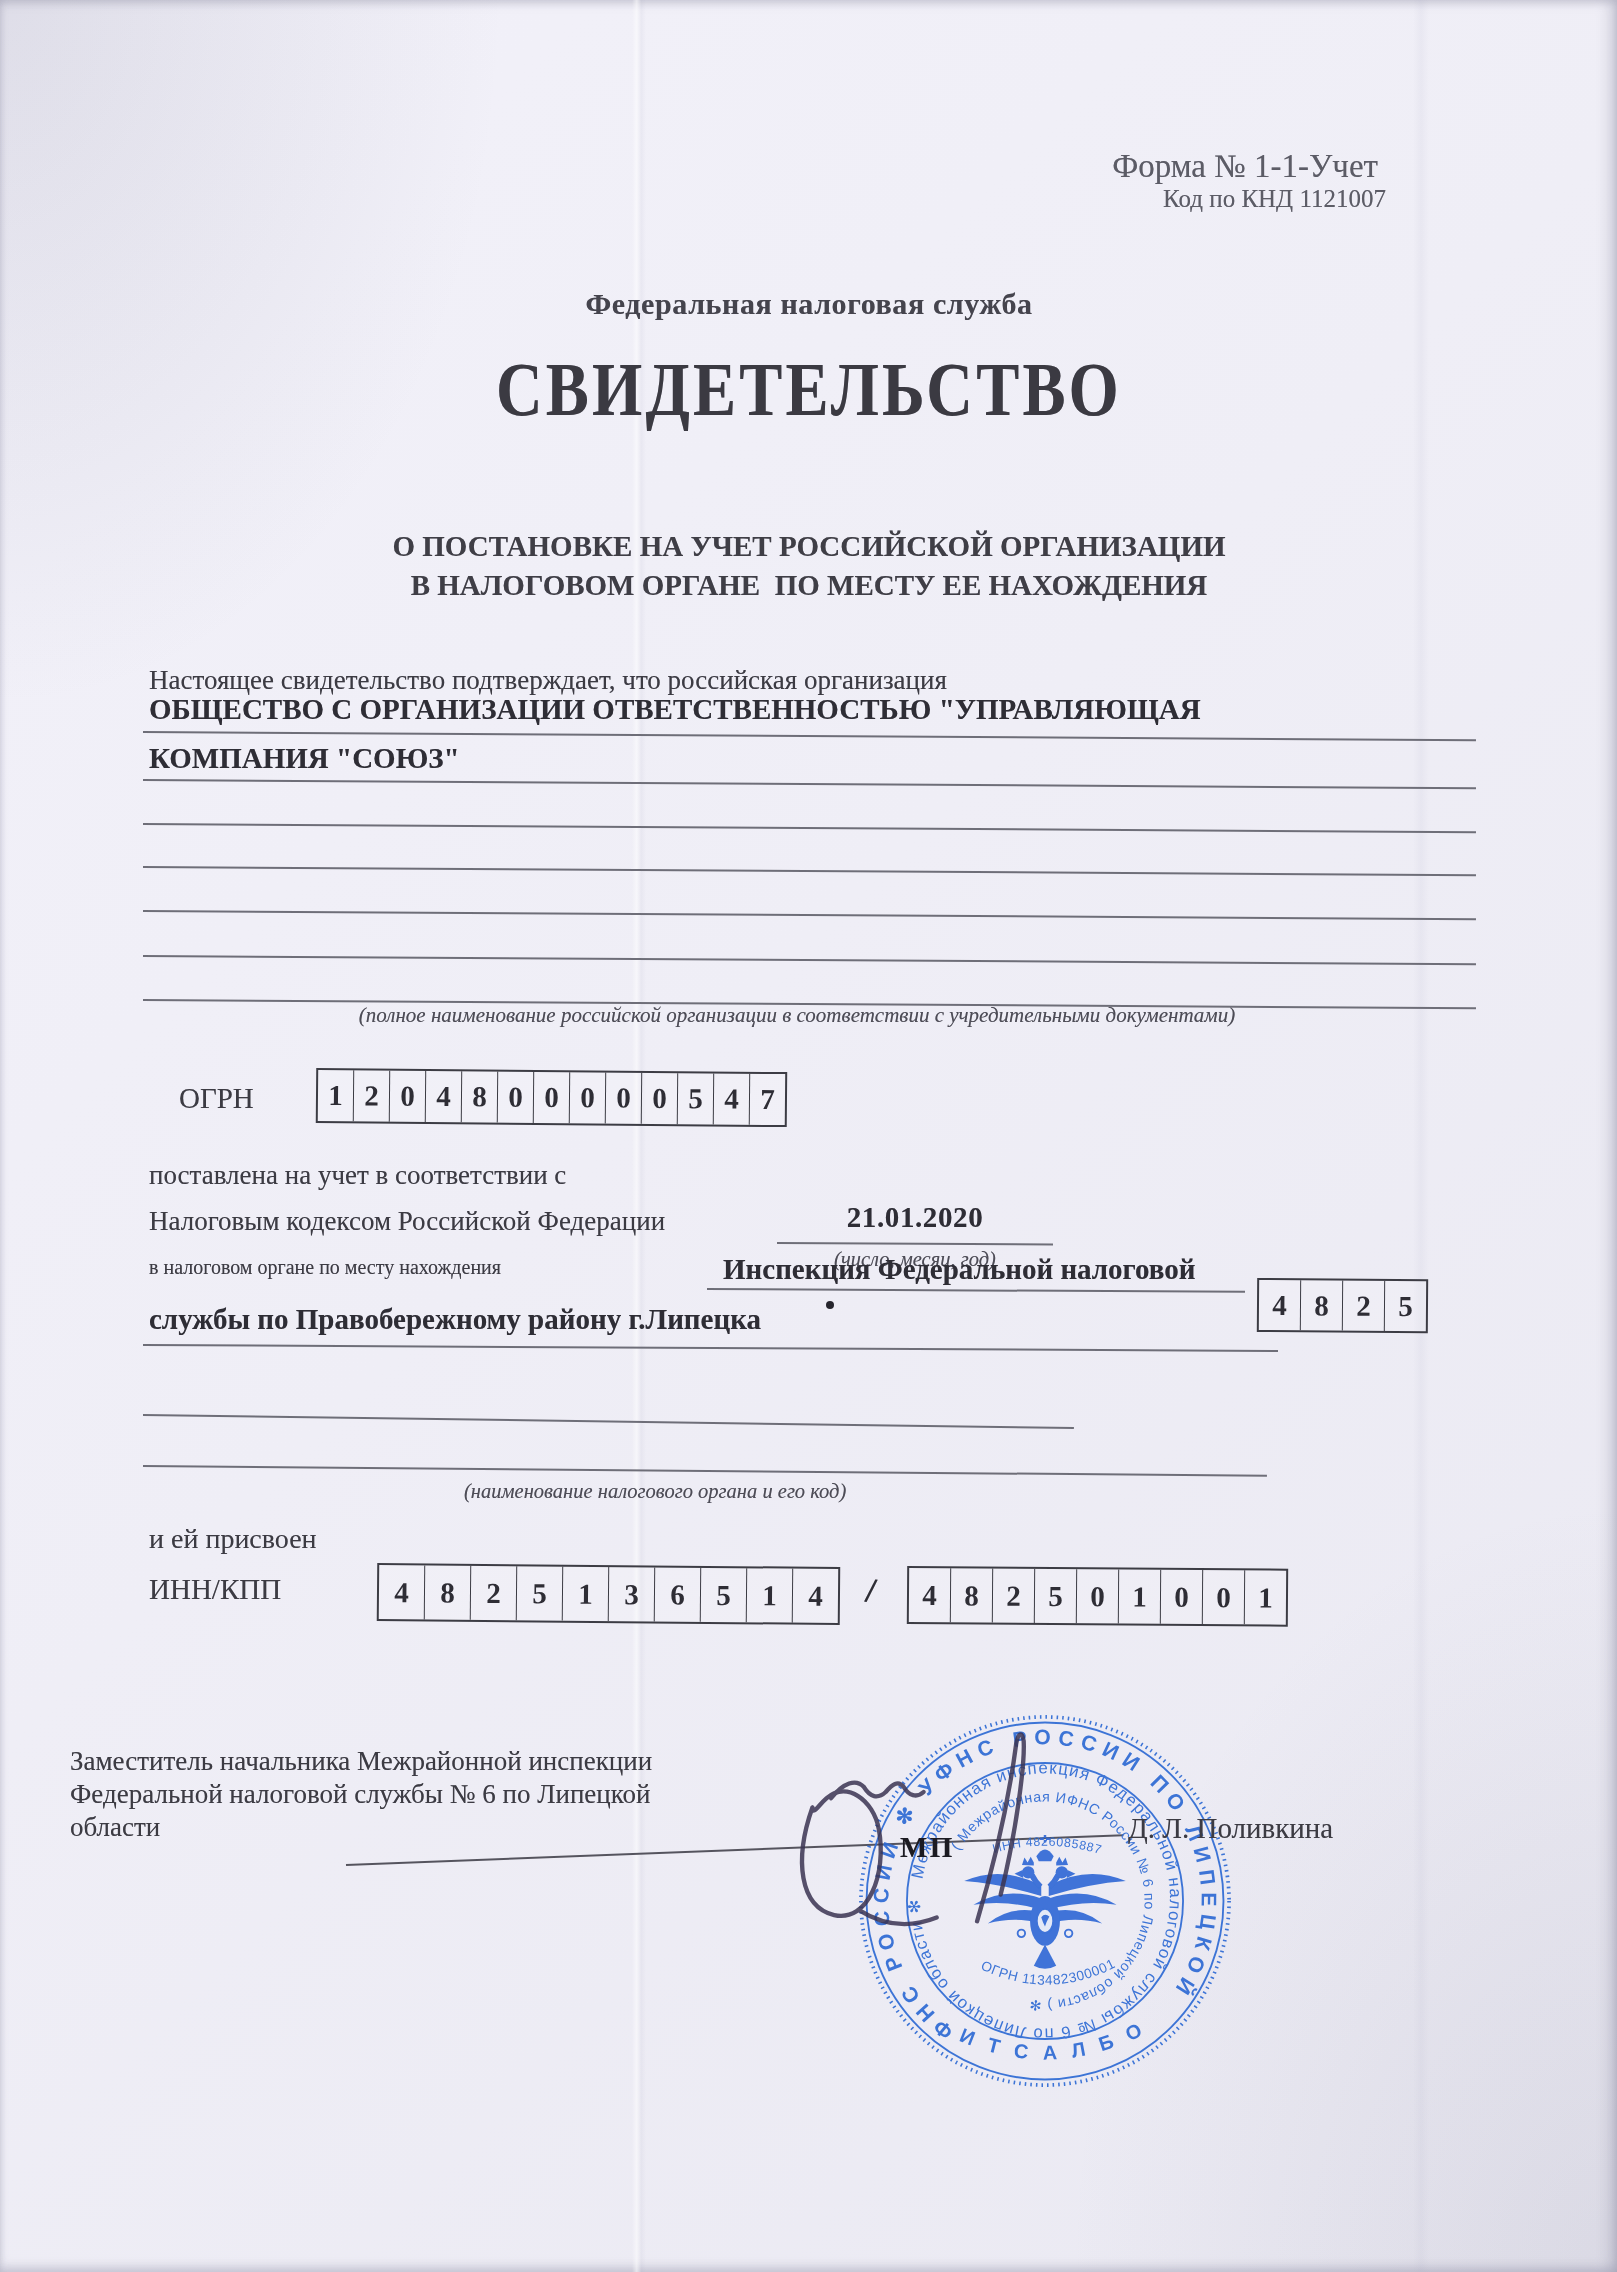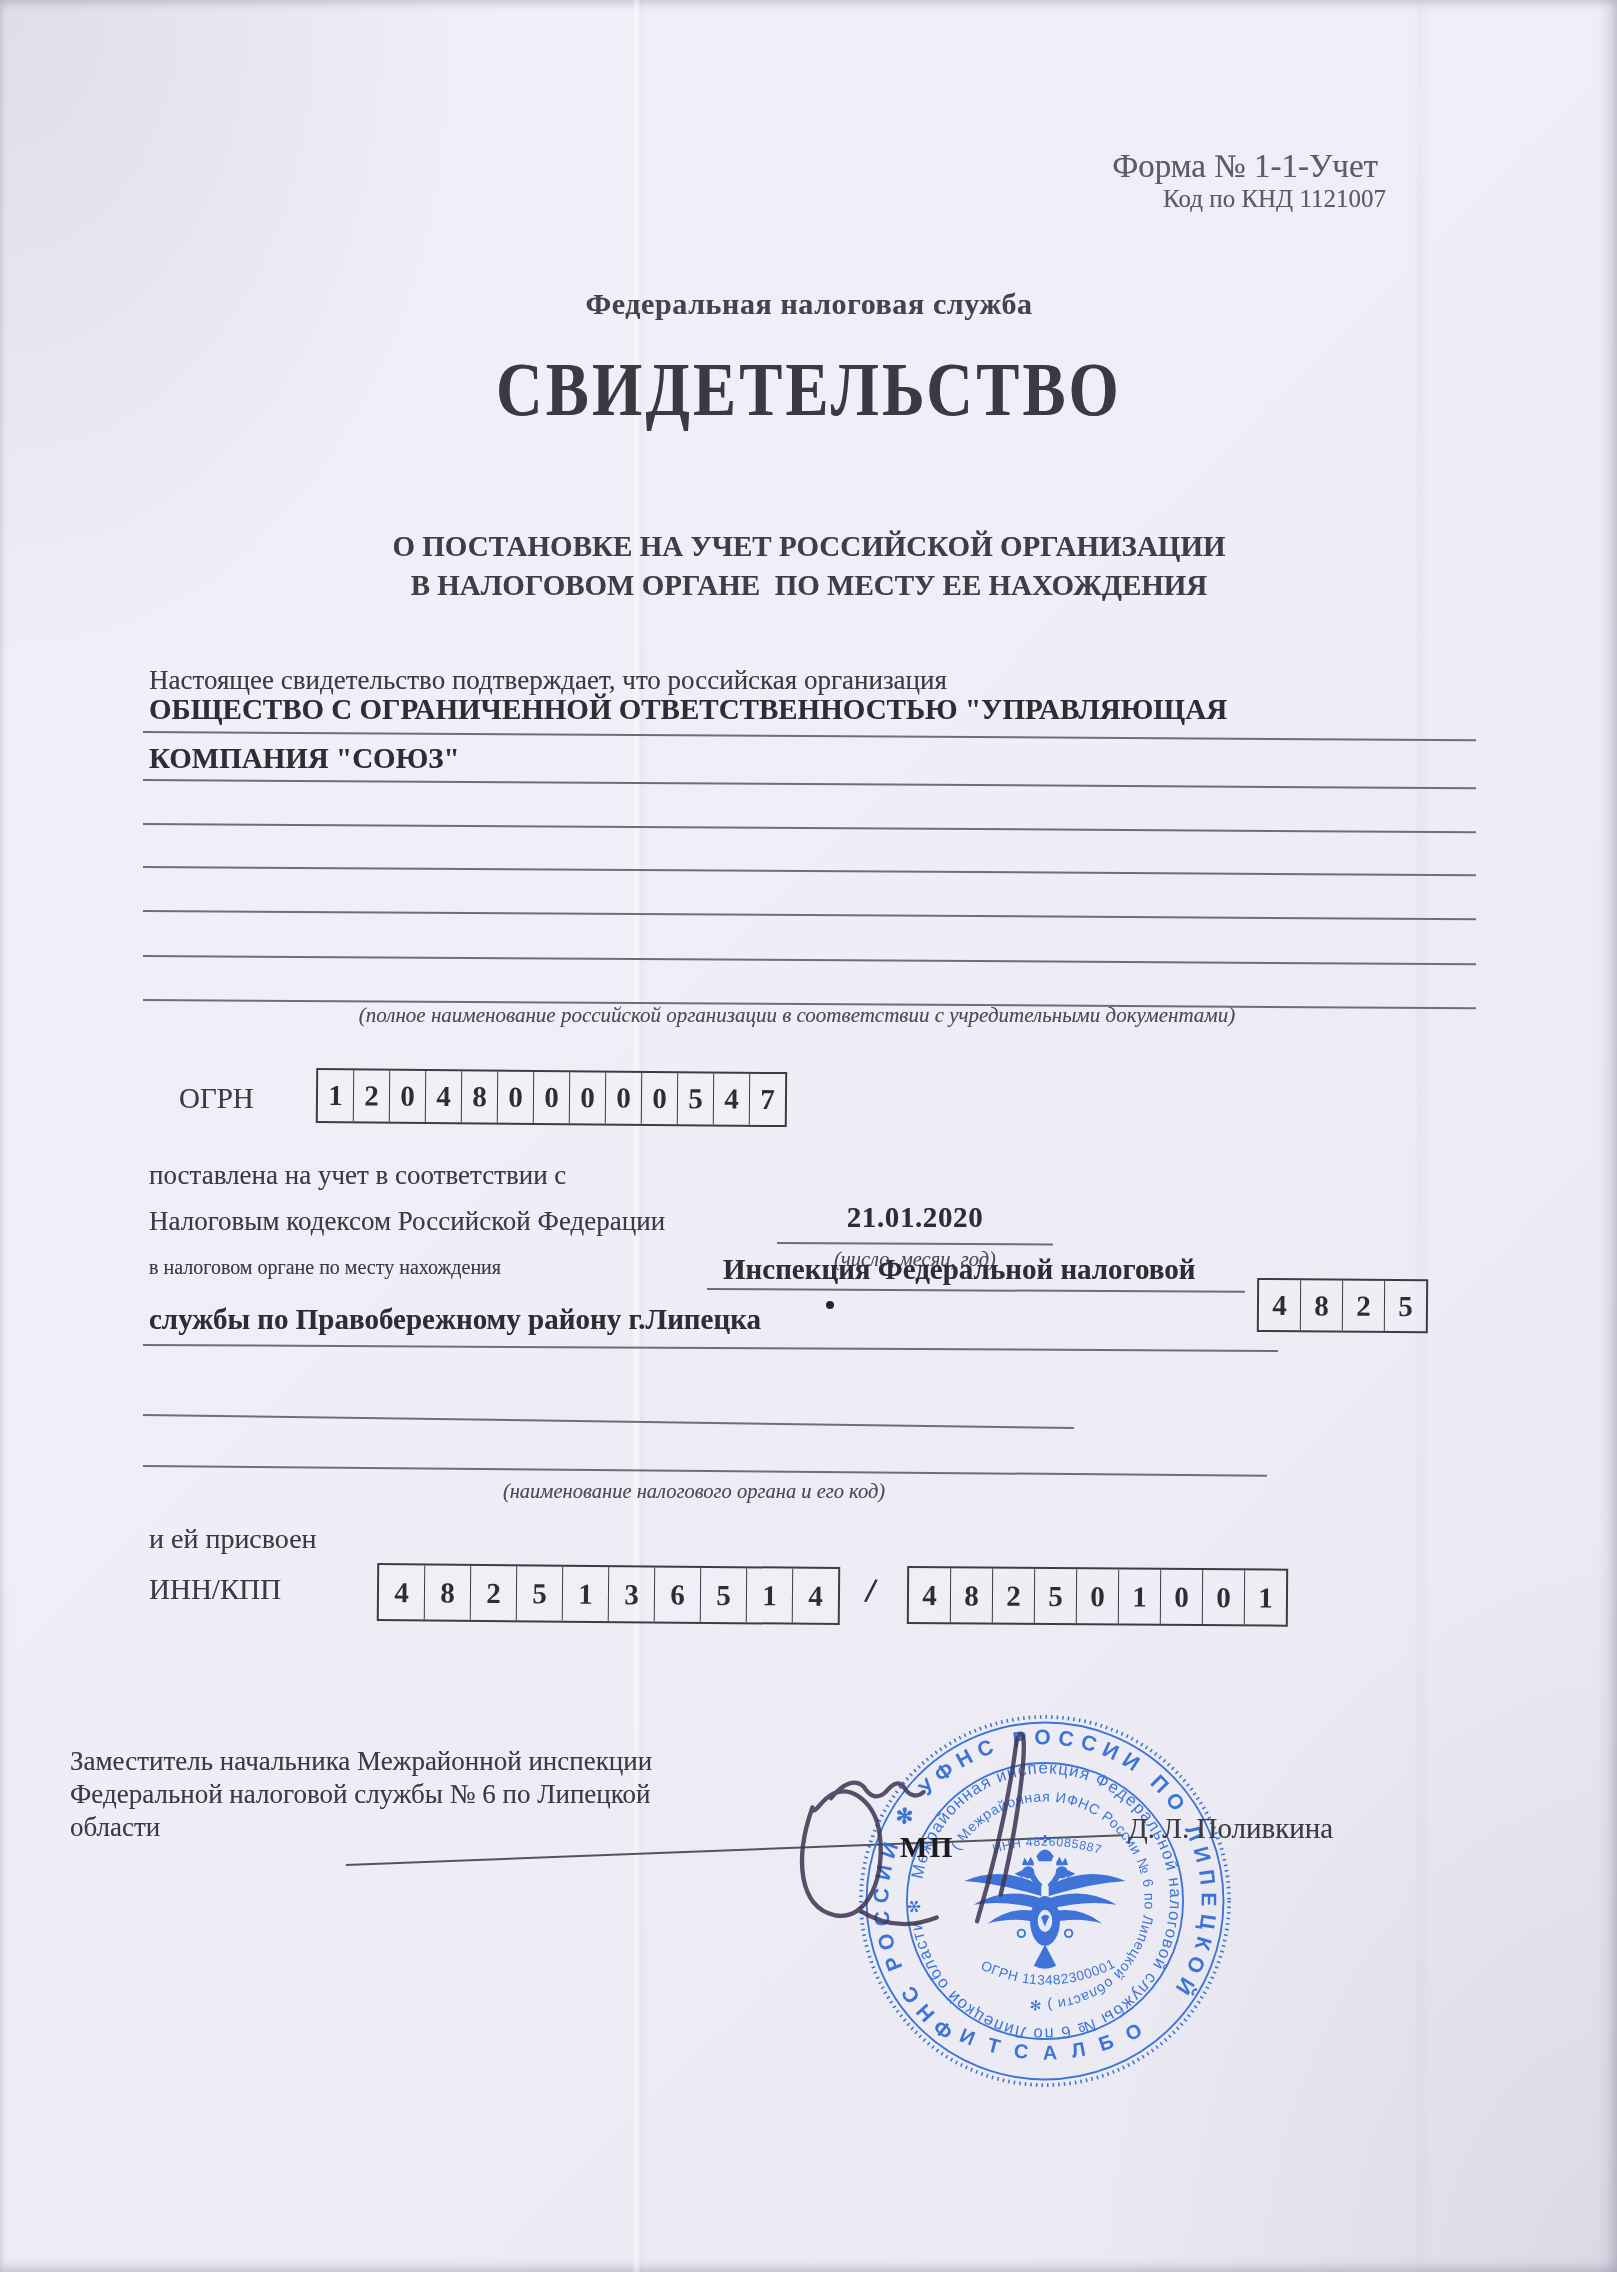--- a/index.html
+++ b/index.html
@@ -44,21 +44,21 @@
   <div class="abs scan" style="top:148px;right:240px;font-size:33px;color:#5c5c66;margin-left:20px;">Форма № 1-1-Учет</div>
   <div class="abs scan" style="top:185px;right:232px;font-size:25px;color:#5c5c66;">Код по КНД 1121007</div>
 
   <div class="abs ctr scan b" style="top:287px;font-size:30px;letter-spacing:0.6px;color:#45444d;">Федеральная налоговая служба</div>
   <div class="abs ctr scan b" style="top:346px;font-size:76px;letter-spacing:3.7px;transform:scaleX(.85);color:#3b3a42;">СВИДЕТЕЛЬСТВО</div>
 
   <div class="abs ctr scan b" style="top:530px;font-size:29px;color:#3f3e46;">О ПОСТАНОВКЕ НА УЧЕТ РОССИЙСКОЙ ОРГАНИЗАЦИИ</div>
   <div class="abs scan" style="left:149px;top:665px;font-size:27px;">Настоящее свидетельство подтверждает, что российская организация</div>
 
   <div class="abs ctr scan b pre" style="top:569px;font-size:29px;color:#3f3e46;">В НАЛОГОВОМ ОРГАНЕ  ПО МЕСТУ ЕЕ НАХОЖДЕНИЯ</div>
-  <div class="abs scan b" style="left:149px;top:693px;font-size:29px;">ОБЩЕСТВО С ОГРАНИЧЕННОЙ ОТВЕТСТВЕННОСТЬЮ "УПРАВЛЯЮЩАЯ</div>
+  <div class="abs scan b" style="left:149px;top:693px;font-size:29px;">ОБЩЕСТВО С ОРГАНИЗАЦИИ ОТВЕТСТВЕННОСТЬЮ "УПРАВЛЯЮЩАЯ</div>
   <div class="abs scan b" style="left:149px;top:742px;font-size:29px;">КОМПАНИЯ "СОЮЗ"</div>
 
   <div class="uline" style="left:143px;top:731px;width:1333px;transform:rotate(.35deg);"></div>
   <div class="uline" style="left:143px;top:779px;width:1333px;transform:rotate(.35deg);"></div>
   <div class="uline" style="left:143px;top:823px;width:1333px;transform:rotate(.35deg);"></div>
   <div class="uline" style="left:143px;top:866px;width:1333px;transform:rotate(.35deg);"></div>
   <div class="uline" style="left:143px;top:910px;width:1333px;transform:rotate(.35deg);"></div>
   <div class="uline" style="left:143px;top:955px;width:1333px;transform:rotate(.35deg);"></div>
   <div class="uline" style="left:143px;top:999px;width:1333px;transform:rotate(.35deg);"></div>
 
@@ -96,21 +96,21 @@
 
   <div class="cellrow code-row" style="left:1257px;top:1278px;transform:rotate(.4deg);">
     <div class="cell">4</div>
     <div class="cell">8</div>
     <div class="cell">2</div>
     <div class="cell">5</div>
   </div>
 
   <div class="uline" style="left:143px;top:1414px;width:931px;transform:rotate(.8deg);"></div>
   <div class="uline" style="left:143px;top:1465px;width:1124px;transform:rotate(.5deg);"></div>
-  <div class="abs scan it" style="left:464px;top:1480px;width:460px;text-align:center;font-size:20.5px;">(наименование налогового органа и его код)</div>
+  <div class="abs scan it" style="left:464px;top:1480px;width:460px;font-size:20.5px;">(наименование налогового органа и его код)</div>
 
   <div class="abs scan" style="left:149px;top:1523px;font-size:28px;">и ей присвоен</div>
   <div class="abs scan" style="left:149px;top:1573px;font-size:29px;">ИНН/КПП</div>
 
   <div class="cellrow inn-row" style="left:377px;top:1563px;transform:rotate(.5deg);">
     <div class="cell">4</div>
     <div class="cell">8</div>
     <div class="cell">2</div>
     <div class="cell">5</div>
     <div class="cell">1</div>

